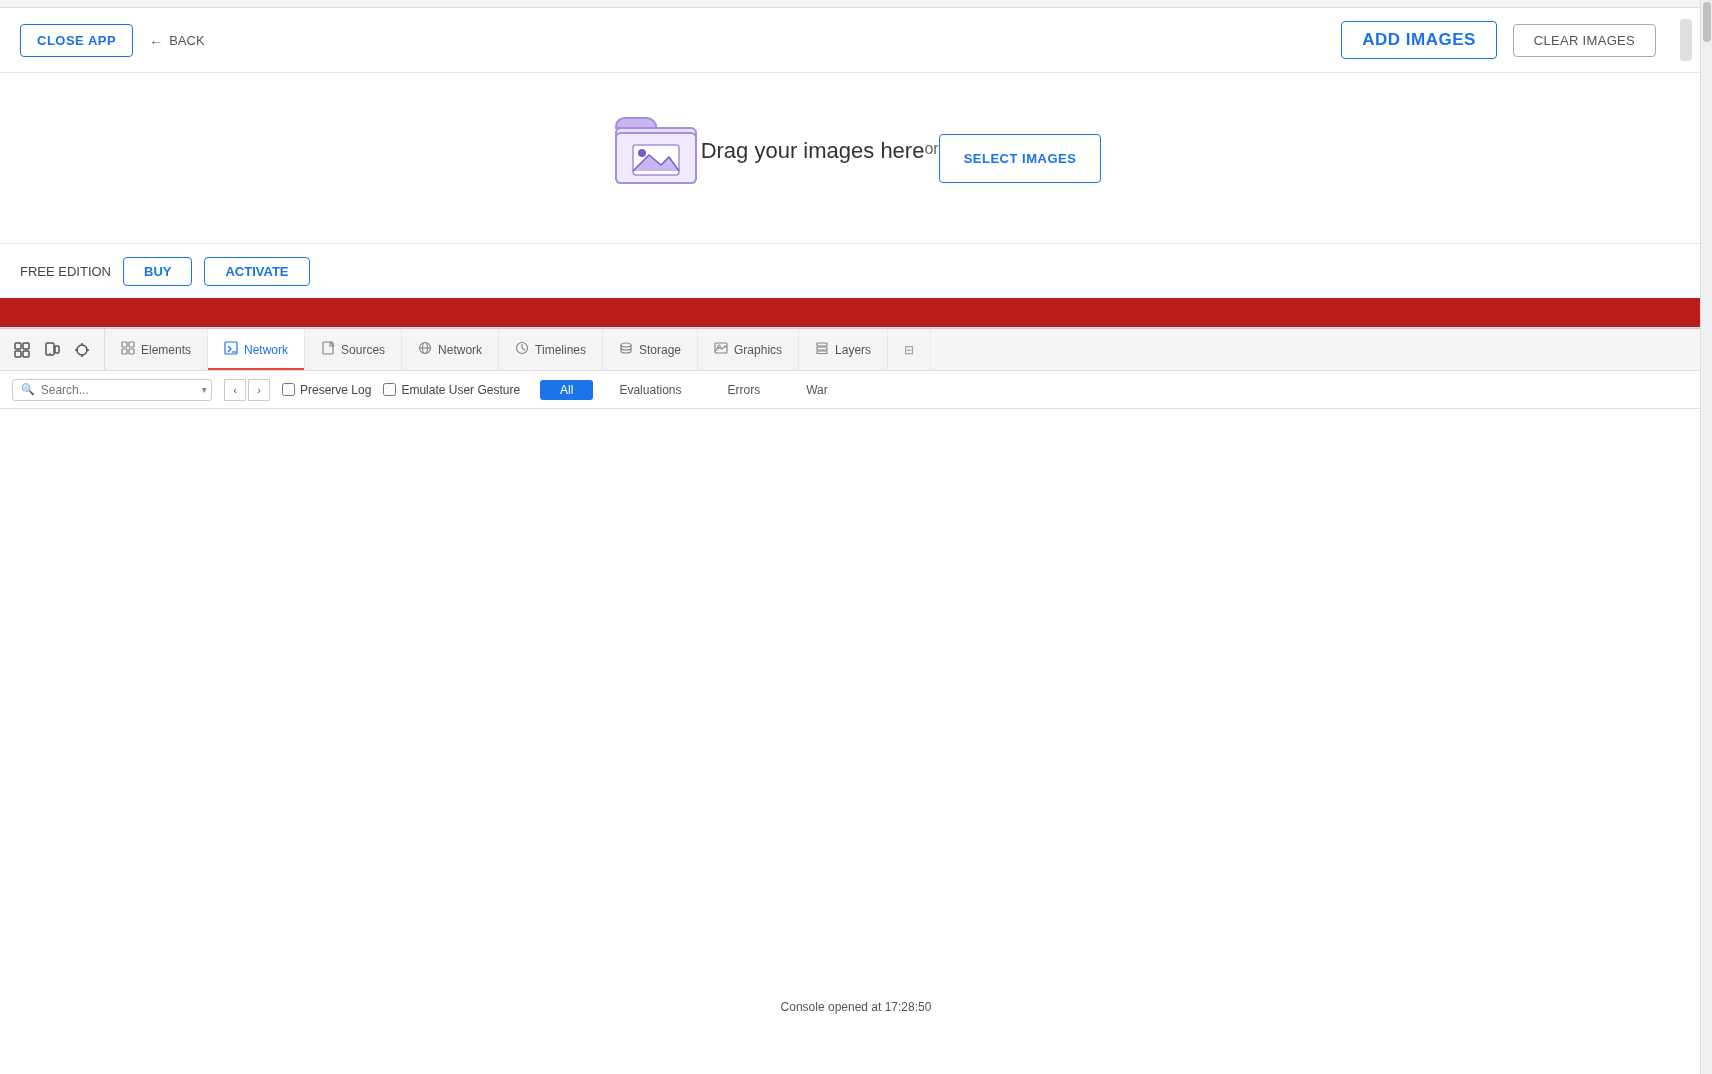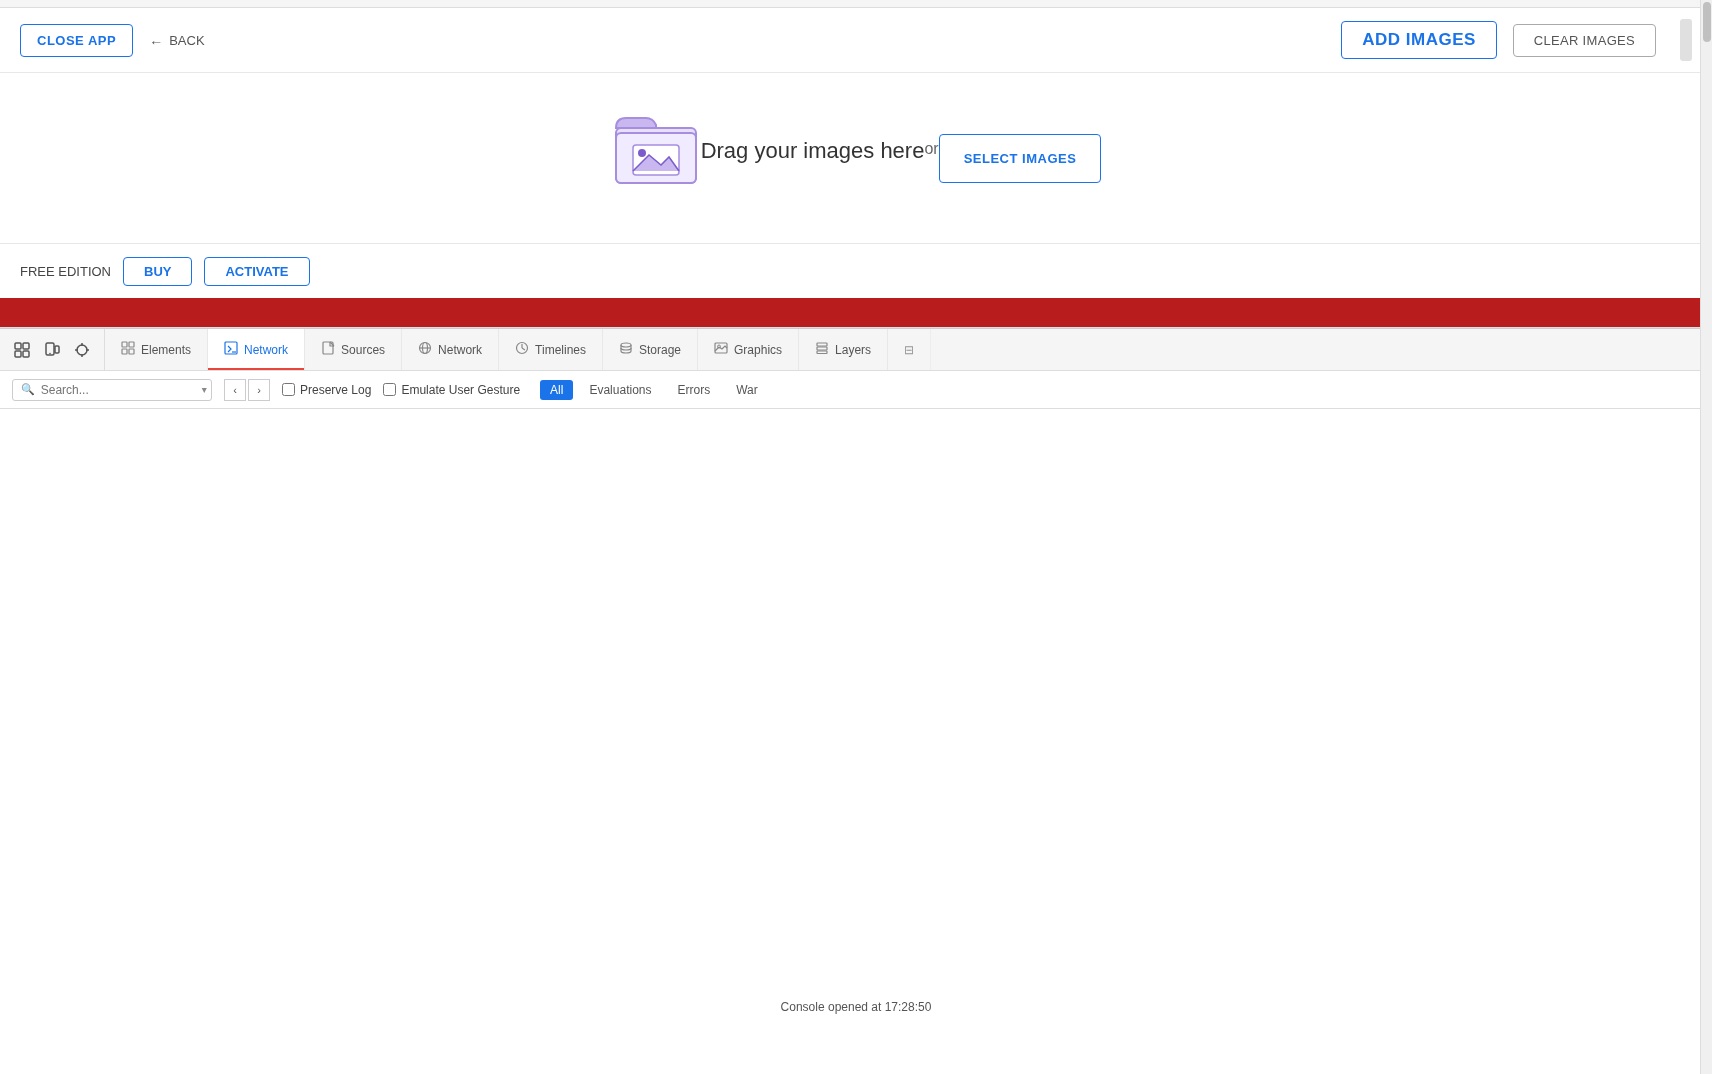--- a/index.html
+++ b/index.html
@@ -315,21 +315,21 @@
       height: 13px;
     }
 
     .filter-pills {
       display: flex;
       gap: 6px;
       margin-left: 8px;
     }
 
     .filter-pill {
-      padding: 3px 10px;
+      padding: 3px 20px;
       border-radius: 3px;
       font-size: 12px;
       cursor: pointer;
       border: none;
     }
 
     .filter-pill.active {
       background: #1a73e8;
       color: #fff;
     }

